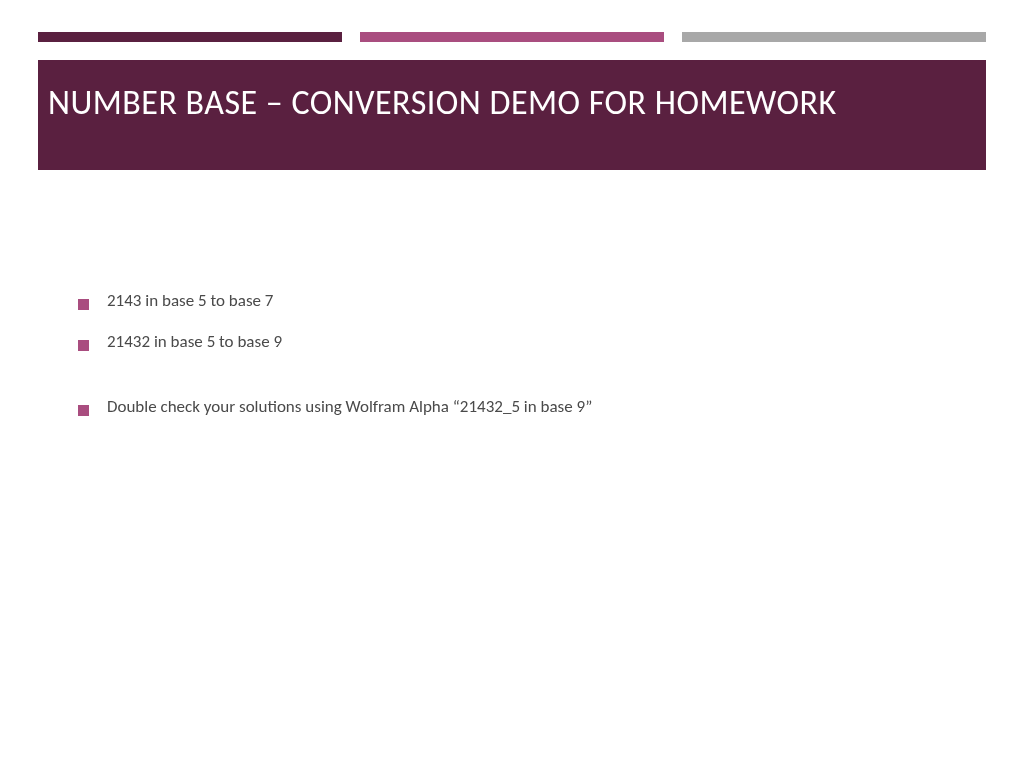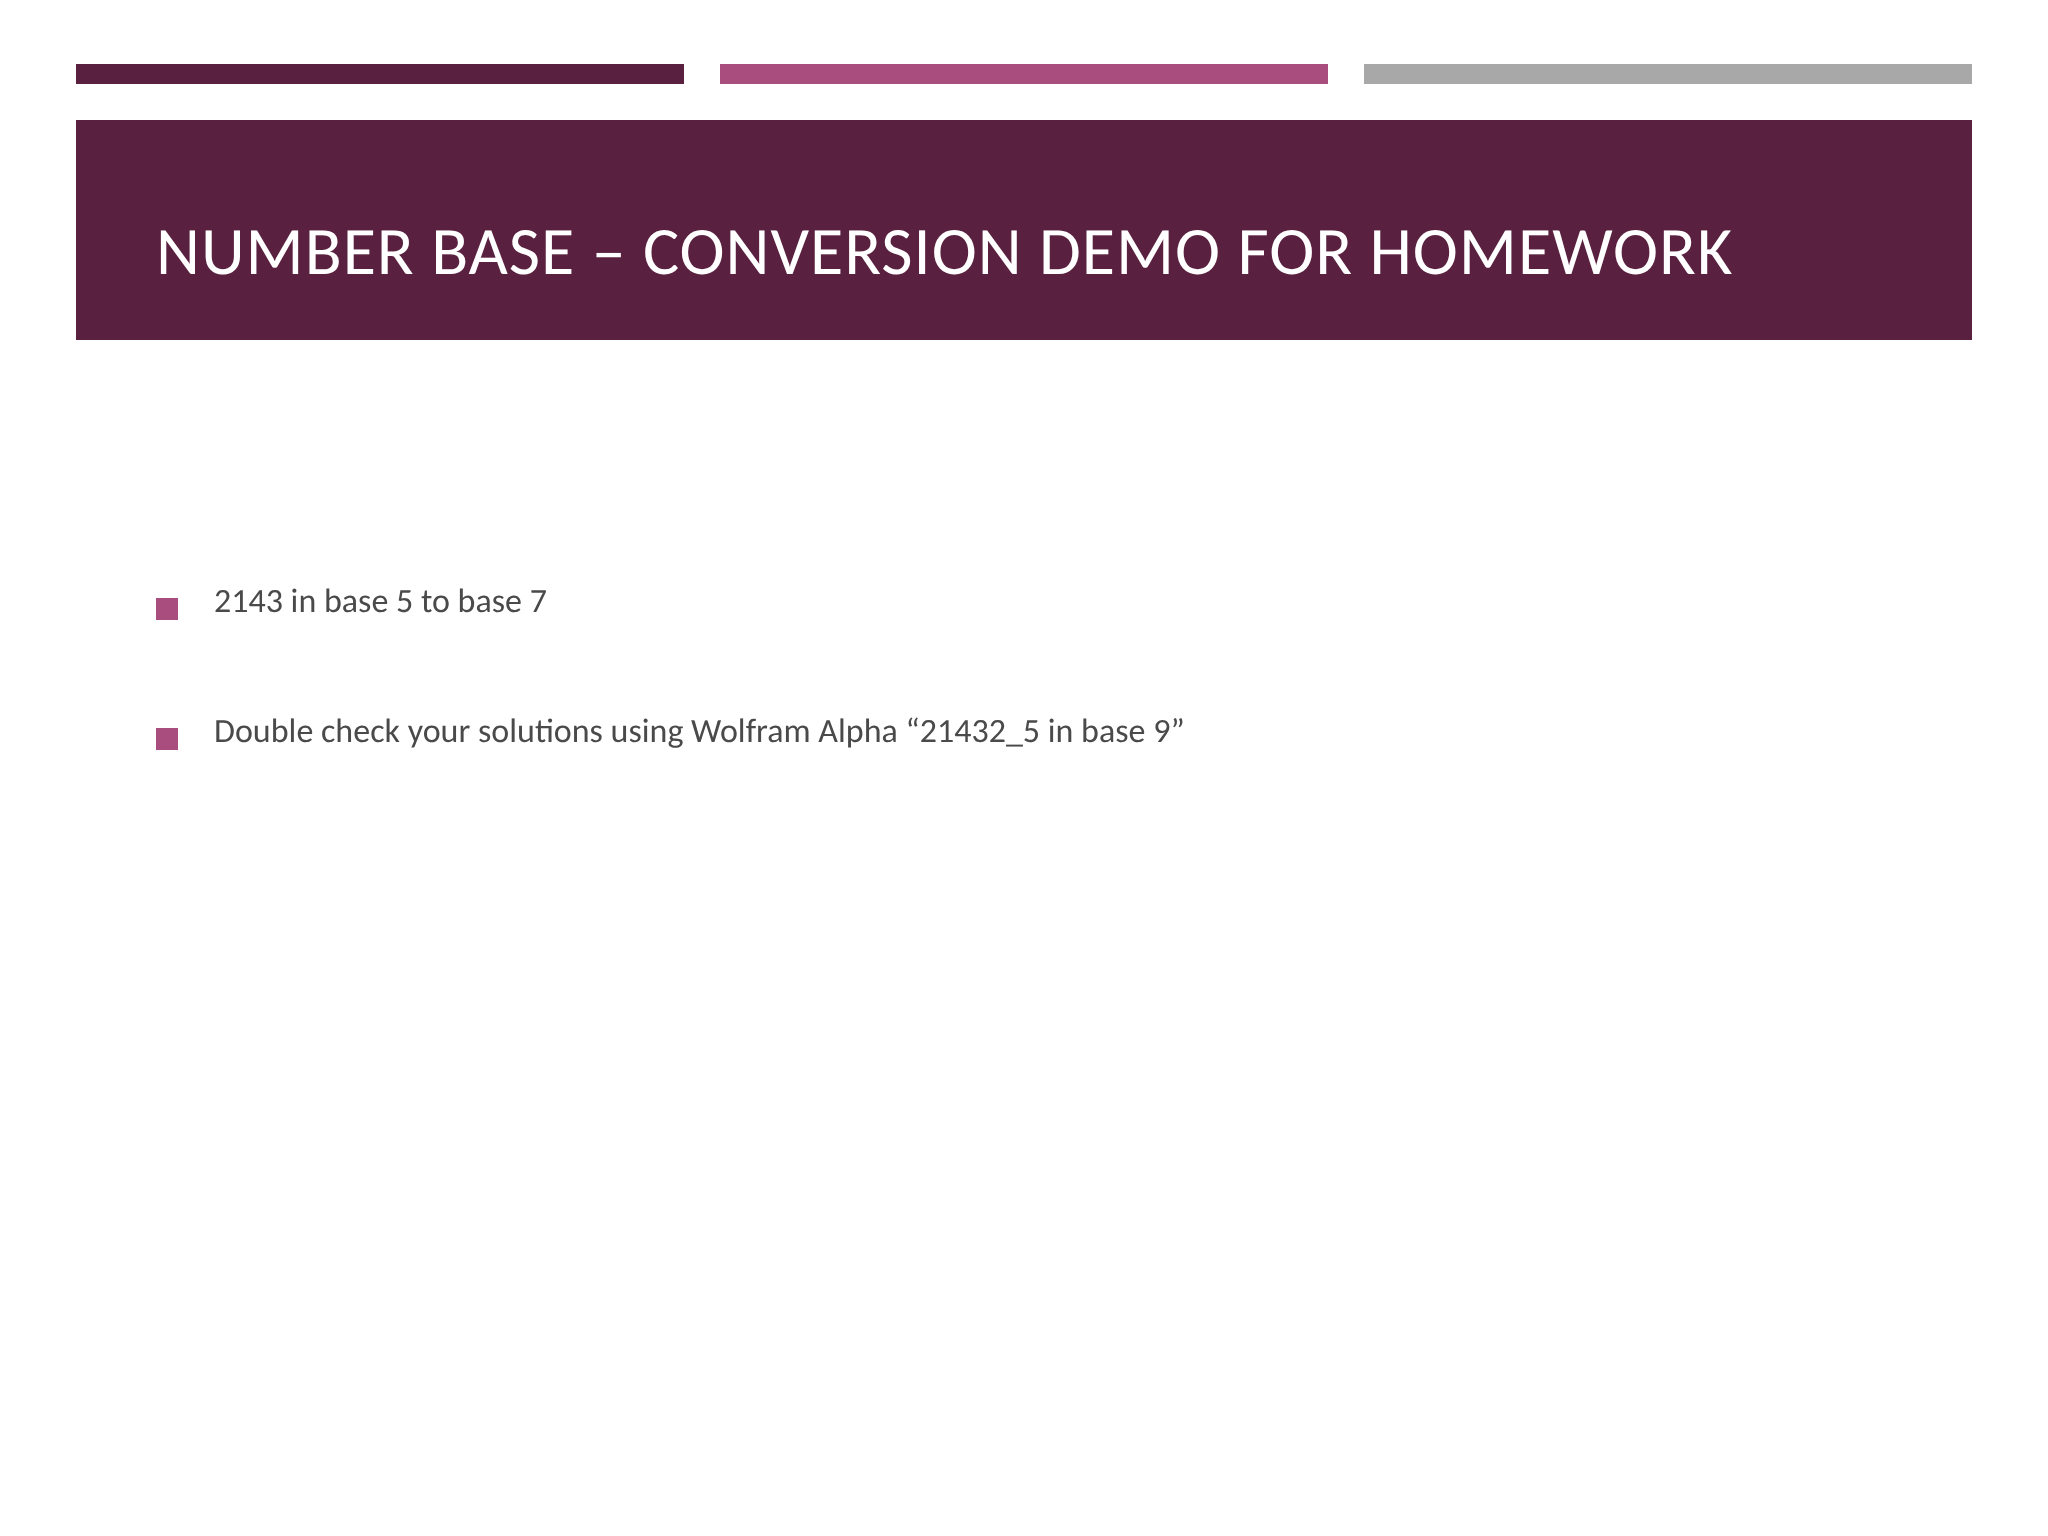--- a/index.html
+++ b/index.html
@@ -23,24 +23,24 @@
     .bar {
       flex: 1;
       height: 10px;
     }
     .bar1 { background: #5a2040; }
     .bar2 { background: #a94d7f; }
     .bar3 { background: #a8a8a8; }
     .title-band {
       background: #5a2040;
       margin: 18px 38px 0 38px;
-      padding: 22px 26px 22px 40px;
+      padding: 22px 26px 22px 10px;
       min-height: 110px;
       display: flex;
-      align-items: flex-end;
+      align-items: flex-start;
     }
     .title-text {
       color: #ffffff;
       font-size: 34px;
       font-weight: 400;
       letter-spacing: 0.5px;
       line-height: 1.25;
     }
     .content {
       padding: 120px 70px 0 78px;
@@ -83,18 +83,22 @@
 <div class="title-band">
   <div class="title-text">NUMBER BASE – CONVERSION DEMO FOR HOMEWORK</div>
 </div>
 
 <div class="content">
   <ul class="bullet-list">
     <li class="bullet-item">
       <span class="bullet-marker"></span>
       <span class="bullet-text">2143 in base 5 to base 7</span>
     </li>
+    <li class="bullet-item">
+      <span class="bullet-marker"></span>
+      <span class="bullet-text">21432 in base 5 to base 9</span>
+    </li>
     <li class="bullet-item spaced">
       <span class="bullet-marker"></span>
       <span class="bullet-text">Double check your solutions using Wolfram Alpha “21432_5 in base 9”</span>
     </li>
   </ul>
 </div>
 
 </body></html>

